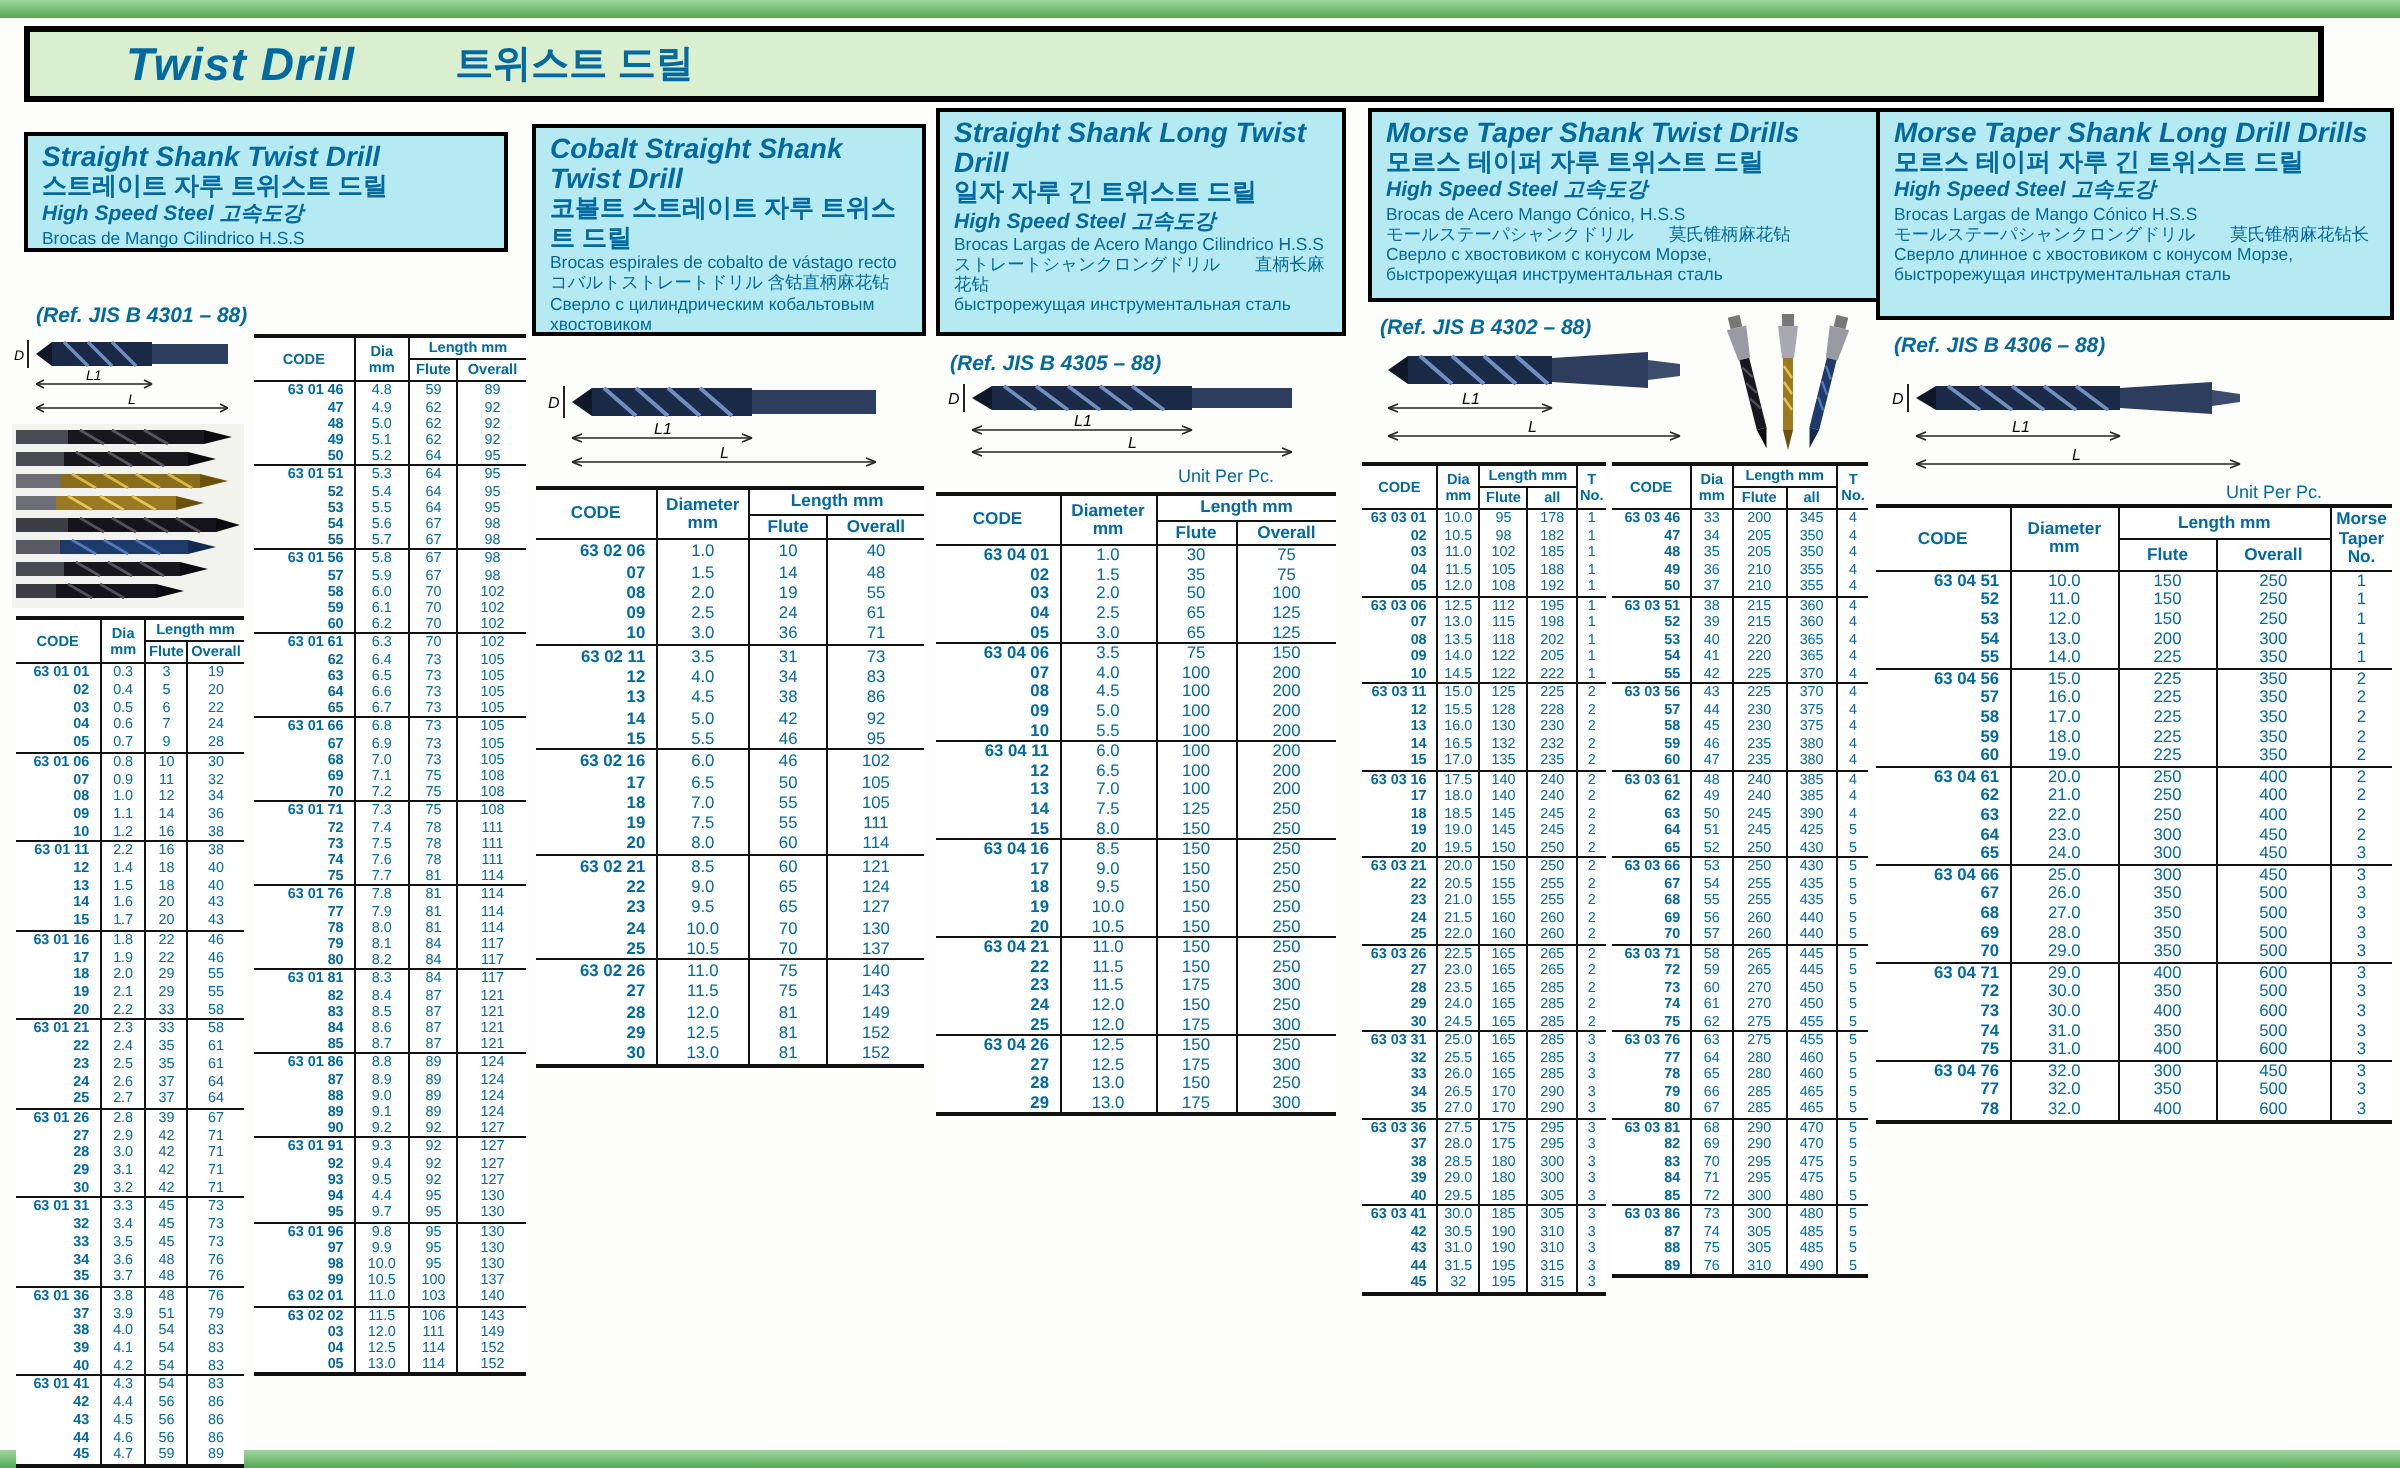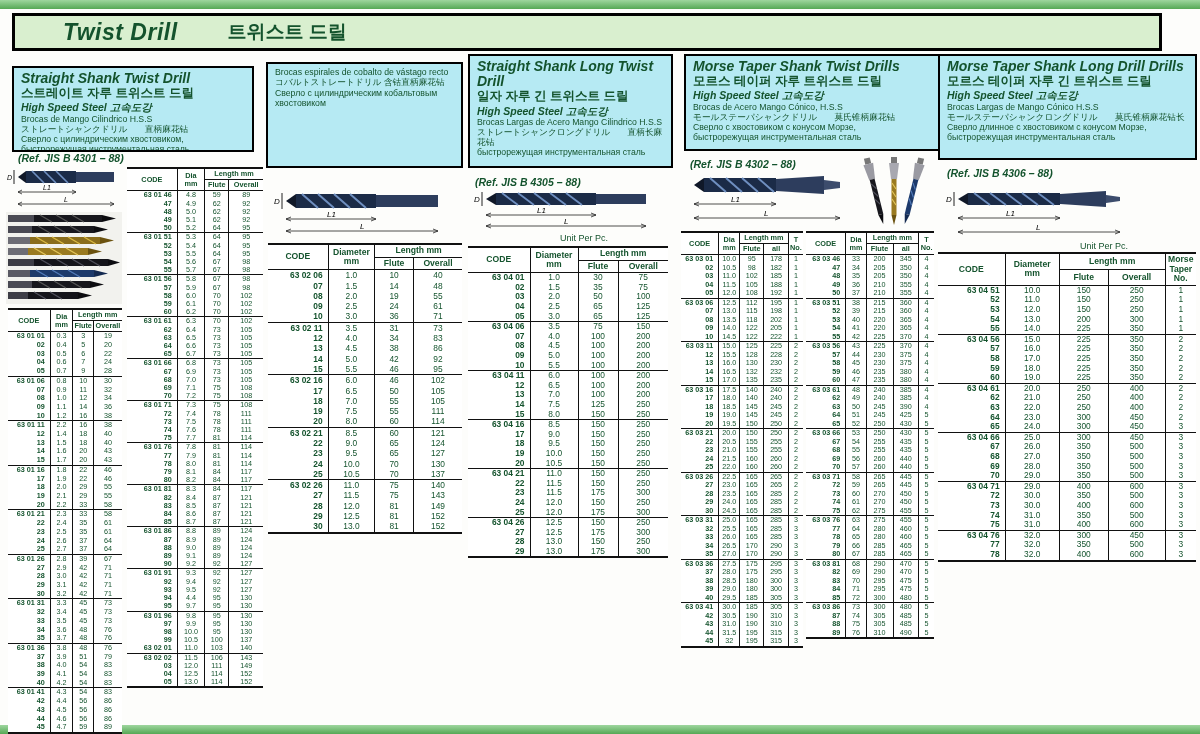--- a/index.html
+++ b/index.html
@@ -1,30 +1,30 @@
 <!DOCTYPE html>
 <html><head>
 <meta charset="utf-8">
 <style>
   html,body{margin:0;padding:0;background:#e8e8e8;}
   .page{position:relative;width:1200px;height:734px;background:#fdfdfb;overflow:hidden;
-        font-family:"Liberation Sans","DejaVu Sans",sans-serif;color:#14532d;}
+        font-family:"Liberation Sans","DejaVu Sans",sans-serif;color:#0369a1;}
   .strip{position:absolute;left:0;width:1200px;height:9px;
          background:linear-gradient(#9ed69e,#55a855);}
   .titlebar{position:absolute;left:12px;top:13px;width:1150px;height:38px;background:#d9efcf;
             border:3px solid #000;box-sizing:border-box;display:flex;align-items:center;}
   .tb-en{font-style:italic;font-weight:bold;font-size:23px;margin-left:48px;letter-spacing:.5px;}
   .tb-ko{font-weight:bold;font-size:19px;margin-left:50px;text-align:center;}
   .secbox{position:absolute;background:#b6eaf3;border:2.5px solid #000;padding:3px 7px;box-sizing:border-box;overflow:hidden;}
   .sb-title{font-style:italic;font-weight:bold;font-size:14px;line-height:1.08;}
   .sb-ko{font-weight:bold;font-size:12.5px;line-height:1.15;}
   .sb-hss{font-style:italic;font-weight:bold;font-size:10.5px;line-height:1.15;margin-top:1px;}
   .sb-sm{font-size:8.7px;line-height:1.18;}
   .ref{position:absolute;font-style:italic;font-weight:bold;font-size:10.5px;}
-  .unit{position:absolute;font-size:9px;text-align:left;}
+  .unit{position:absolute;font-size:9px;text-align:center;}
   .diagram{position:absolute;}
   .photo{position:absolute;}
   .tw{position:absolute;}
   table.spec{width:100%;border-collapse:collapse;table-layout:fixed;
              border-top:2px solid #111;border-bottom:2px solid #111;background:#fff;}
   .spec th{font-weight:bold;white-space:pre-line;border-bottom:1.2px solid #111;
            padding:1px 0;line-height:1.12;text-align:center;}
   .spec th.vl,.spec td.vl{border-left:1px solid #111;}
   .spec td{text-align:center;padding:0 1px;overflow:hidden;}
   .spec td.code{text-align:right;font-weight:bold;padding-right:5px;}
@@ -46,32 +46,34 @@
 <div class="page">
 
   <div class="strip" style="top:0"></div>
   <div class="strip" style="top:725px"></div>
 
   <div class="titlebar">
     <span class="tb-en">Twist Drill</span>
     <span class="tb-ko">트위스트 드릴</span>
   </div>
 
-  <div class="secbox" style="left:12px;top:66px;width:242px;height:86px">
+  <div class="secbox" style="left:12px;top:66px;width:242px;height:60px">
     <div class="sb-title">Straight Shank Twist Drill</div>
     <div class="sb-ko">스트레이트 자루 트위스트 드릴</div>
     <div class="sb-hss">High Speed Steel 고속도강</div>
     <div class="sb-sm">Brocas de Mango Cilindrico H.S.S</div>
     <div class="sb-sm">ストレートシャンクドリル　　直柄麻花钻</div>
     <div class="sb-sm">Сверло с цилиндрическим хвостовиком,</div>
     <div class="sb-sm">быстрорежущая инструментальная сталь</div>
   </div>
   <div class="ref" style="left:18px;top:152px">(Ref. JIS B 4301 – 88)</div>
 
   <div class="secbox" style="left:266px;top:62px;width:197px;height:106px">
+    <div class="sb-title">Cobalt Straight Shank Twist Drill</div>
+    <div class="sb-ko">코볼트 스트레이트 자루 트위스트 드릴</div>
     <div class="sb-sm">Brocas espirales de cobalto de vástago recto</div>
     <div class="sb-sm">コバルトストレートドリル 含钴直柄麻花钻</div>
     <div class="sb-sm">Сверло с цилиндрическим кобальтовым</div>
     <div class="sb-sm">хвостовиком</div>
   </div>
 
   <div class="secbox" style="left:468px;top:54px;width:205px;height:114px">
     <div class="sb-title">Straight Shank Long Twist Drill</div>
     <div class="sb-ko">일자 자루 긴 트위스트 드릴</div>
     <div class="sb-hss">High Speed Steel 고속도강</div>

